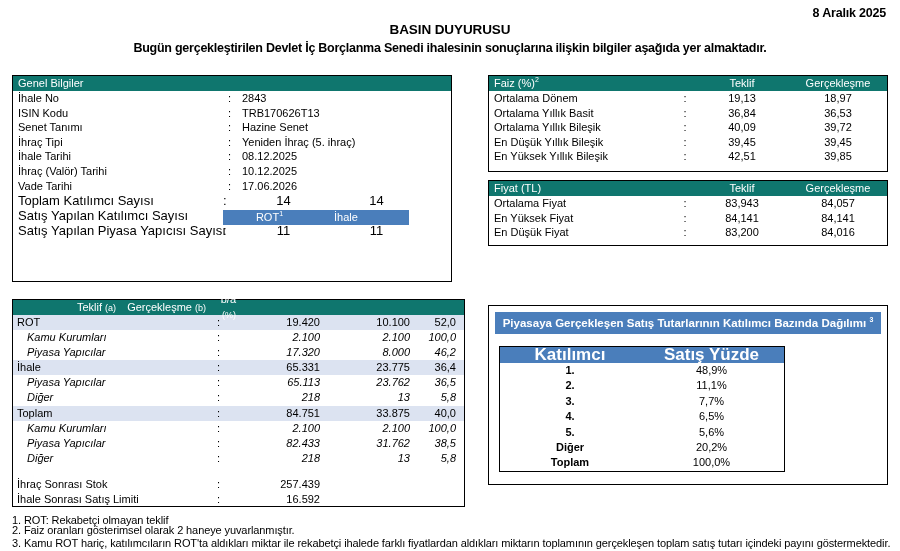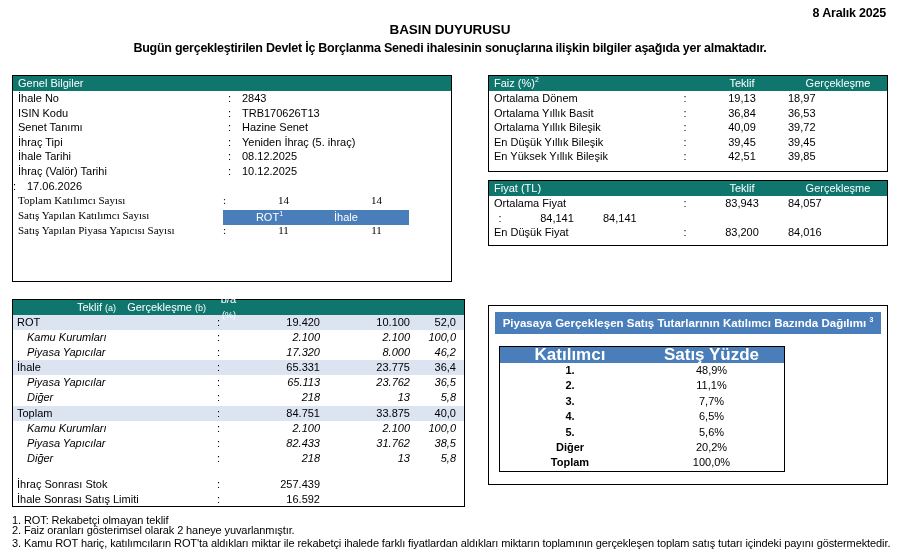--- a/index.html
+++ b/index.html
@@ -102,37 +102,37 @@
     width: 186px;
     height: 15px;
     background: #4A7EBB;
     color: #fff;
     font-size: 11px;
     display: flex;
   }
   #rot-ihale-bar .c1 { width: 93px; text-align: center; line-height: 15px; }
   #rot-ihale-bar .c2 { width: 93px; text-align: left; line-height: 15px; padding-left: 18px; box-sizing: border-box; }
 
-  .cntrow { display: flex; font-size: 11px; height: 15px; line-height: 15px; white-space: nowrap; font-family: Liberation Serif, serif; }
+  .cntrow { display: flex; font-size: 13px; height: 15px; line-height: 15px; white-space: nowrap; }
   .cntrow .k   { width: 210px; padding-left: 5px; box-sizing: border-box; }
   .cntrow .sep { width: 14px; }
   .cntrow .c1  { width: 93px; text-align: center; }
   .cntrow .c2  { width: 93px; text-align: center; }
 
   
   #panel-faiz { left: 488px; top: 75px; width: 400px; height: 97px; }
   #panel-fiyat{ left: 488px; top: 180px; width: 400px; height: 66px; }
   .rtab .bluebar .bb-title { width: 180px; flex: 0 0 auto; }
   .rtab .bluebar .c-sep    { width: 22px; flex: 0 0 auto; }
   .rtab .bluebar .c-a      { width: 92px; flex: 0 0 auto; text-align: center; }
   .rtab .bluebar .c-b      { width: 100px; flex: 0 0 auto; text-align: center; }
   .rtab .kv .k   { width: 180px; }
   .rtab .kv .sep { width: 22px; text-align: center; padding: 0; }
   .rtab .kv .a   { width: 92px; flex: 0 0 auto; text-align: center; }
-  .rtab .kv .b   { width: 100px; flex: 0 0 auto; }
+  .rtab .kv .b   { width: 100px; flex: 0 0 auto; text-align: center; }
 
   
   #panel-miktar { left: 12px; top: 299px; width: 453px; height: 208px; }
   .mrow {
     display: flex;
     font-size: 11px;
     height: 15.1px;
     line-height: 15.1px;
     white-space: nowrap;
     box-sizing: border-box;
@@ -251,20 +251,21 @@
         <span class="k">İhale Tarihi</span>
         <span class="sep">:</span>
         <span class="v">08.12.2025</span>
       </div>
       <div class="kv">
         <span class="k">İhraç (Valör) Tarihi</span>
         <span class="sep">:</span>
         <span class="v">10.12.2025</span>
       </div>
       <div class="kv">
+        <span class="k">Vade Tarihi</span>
         <span class="sep">:</span>
         <span class="v">17.06.2026</span>
       </div>
     </div>
   <div id="rot-ihale-bar">
     <span class="c1"><span>ROT</span><sup>1</sup></span>
     <span class="c2">İhale</span>
   </div>
   <div id="genel-count-rows">
       <div class="cntrow">
@@ -337,20 +338,21 @@
     <span class="c-b">Gerçekleşme</span>
   </div>
   <div id="fiyat-rows">
       <div class="kv">
         <span class="k">Ortalama Fiyat</span>
         <span class="sep">:</span>
         <span class="a">83,943</span>
         <span class="b">84,057</span>
       </div>
       <div class="kv">
+        <span class="k">En Yüksek Fiyat</span>
         <span class="sep">:</span>
         <span class="a">84,141</span>
         <span class="b">84,141</span>
       </div>
       <div class="kv">
         <span class="k">En Düşük Fiyat</span>
         <span class="sep">:</span>
         <span class="a">83,200</span>
         <span class="b">84,016</span>
       </div>

